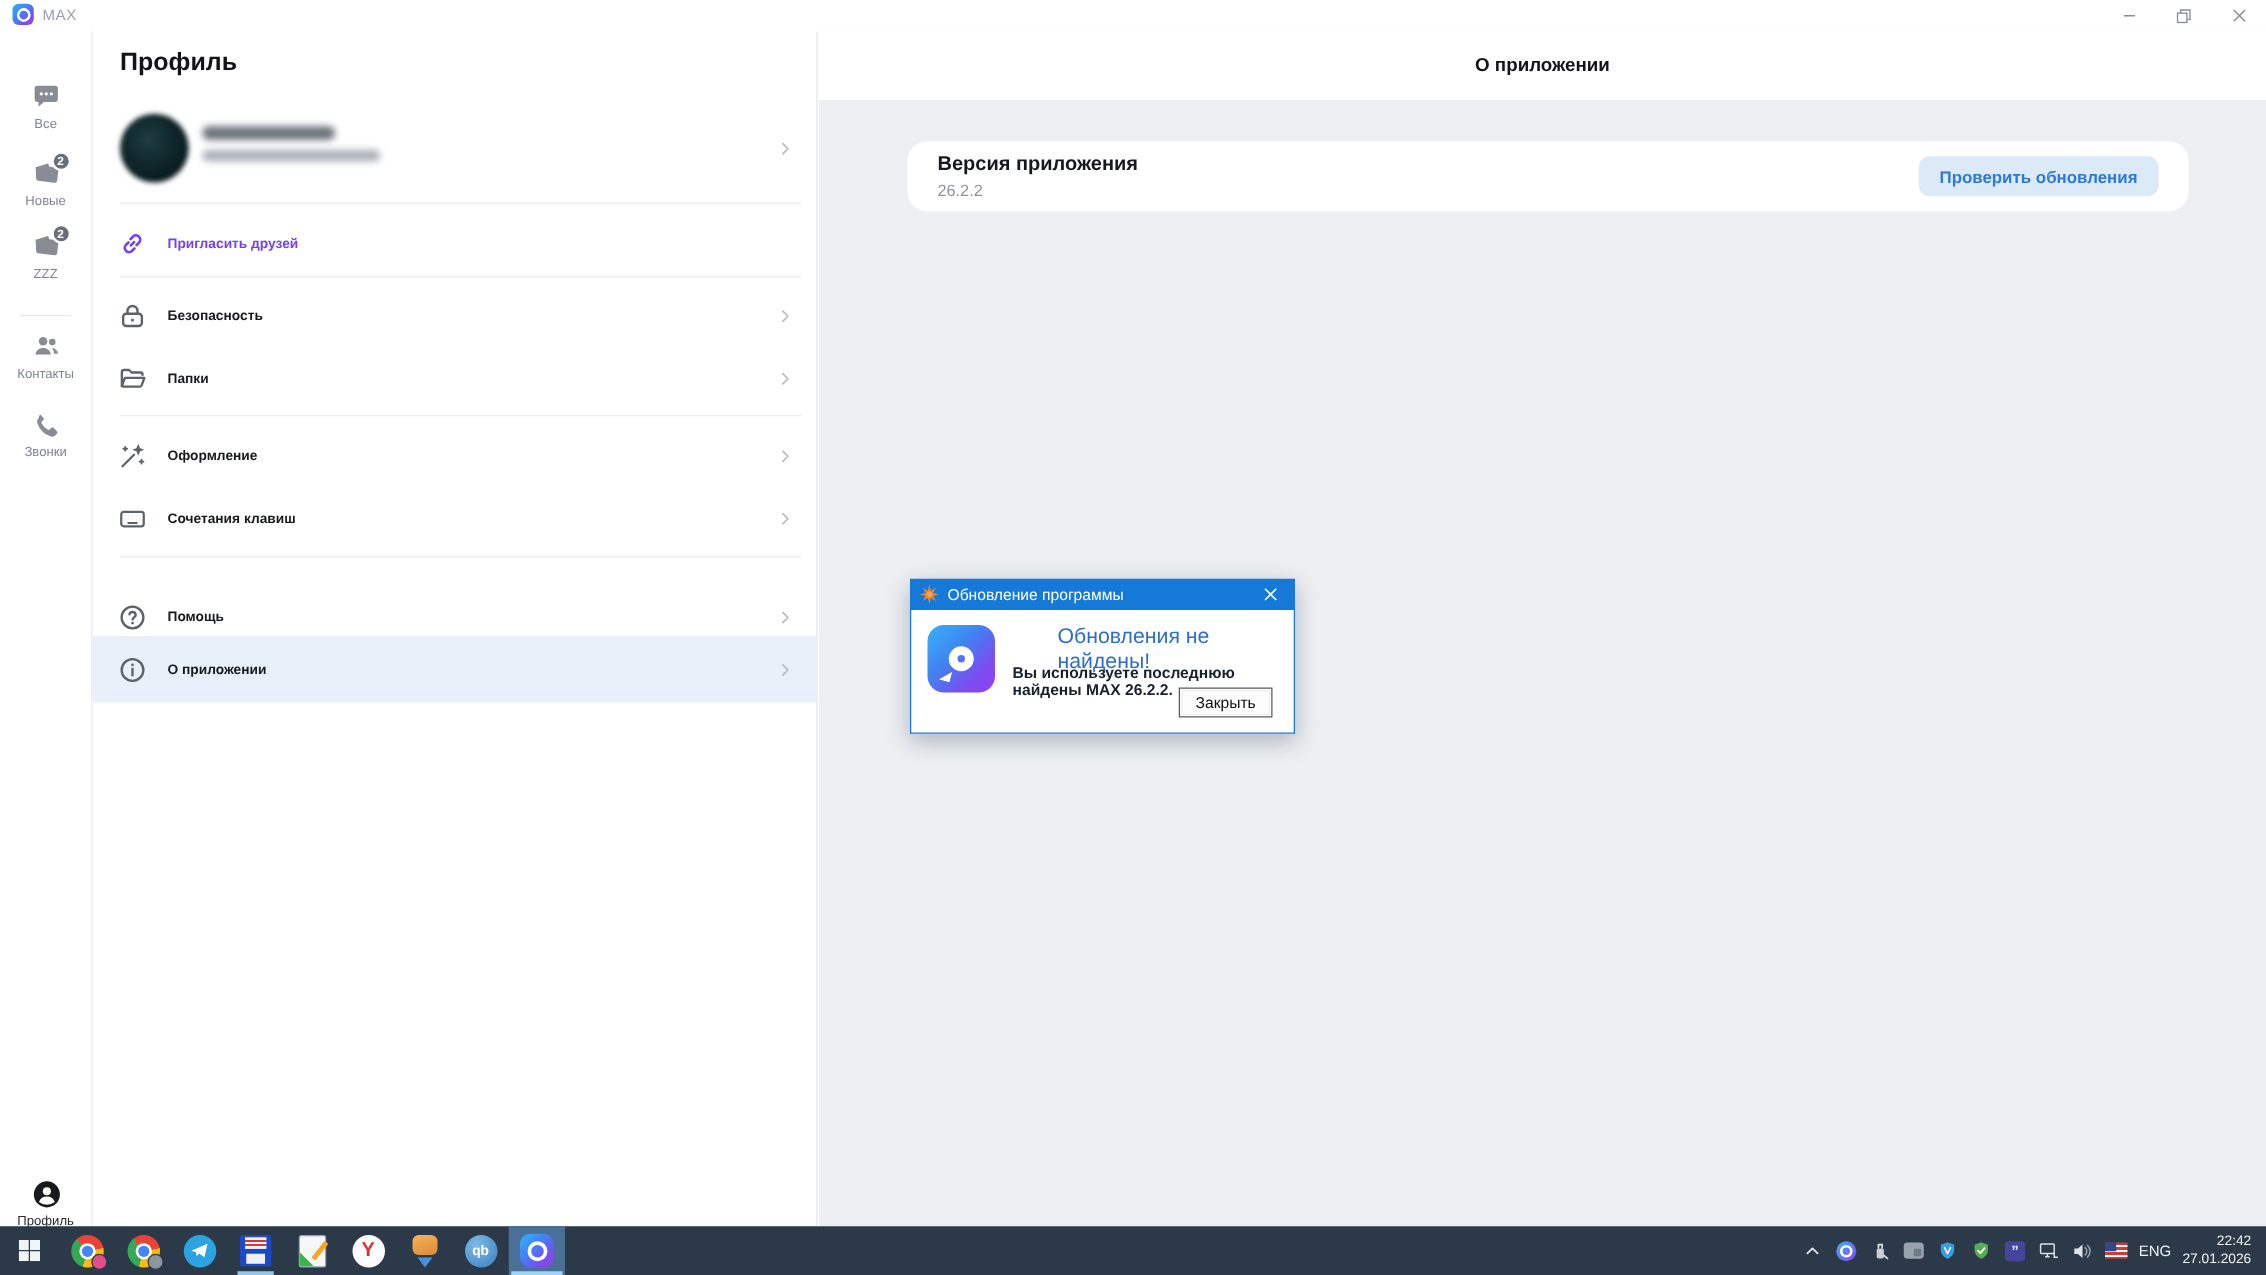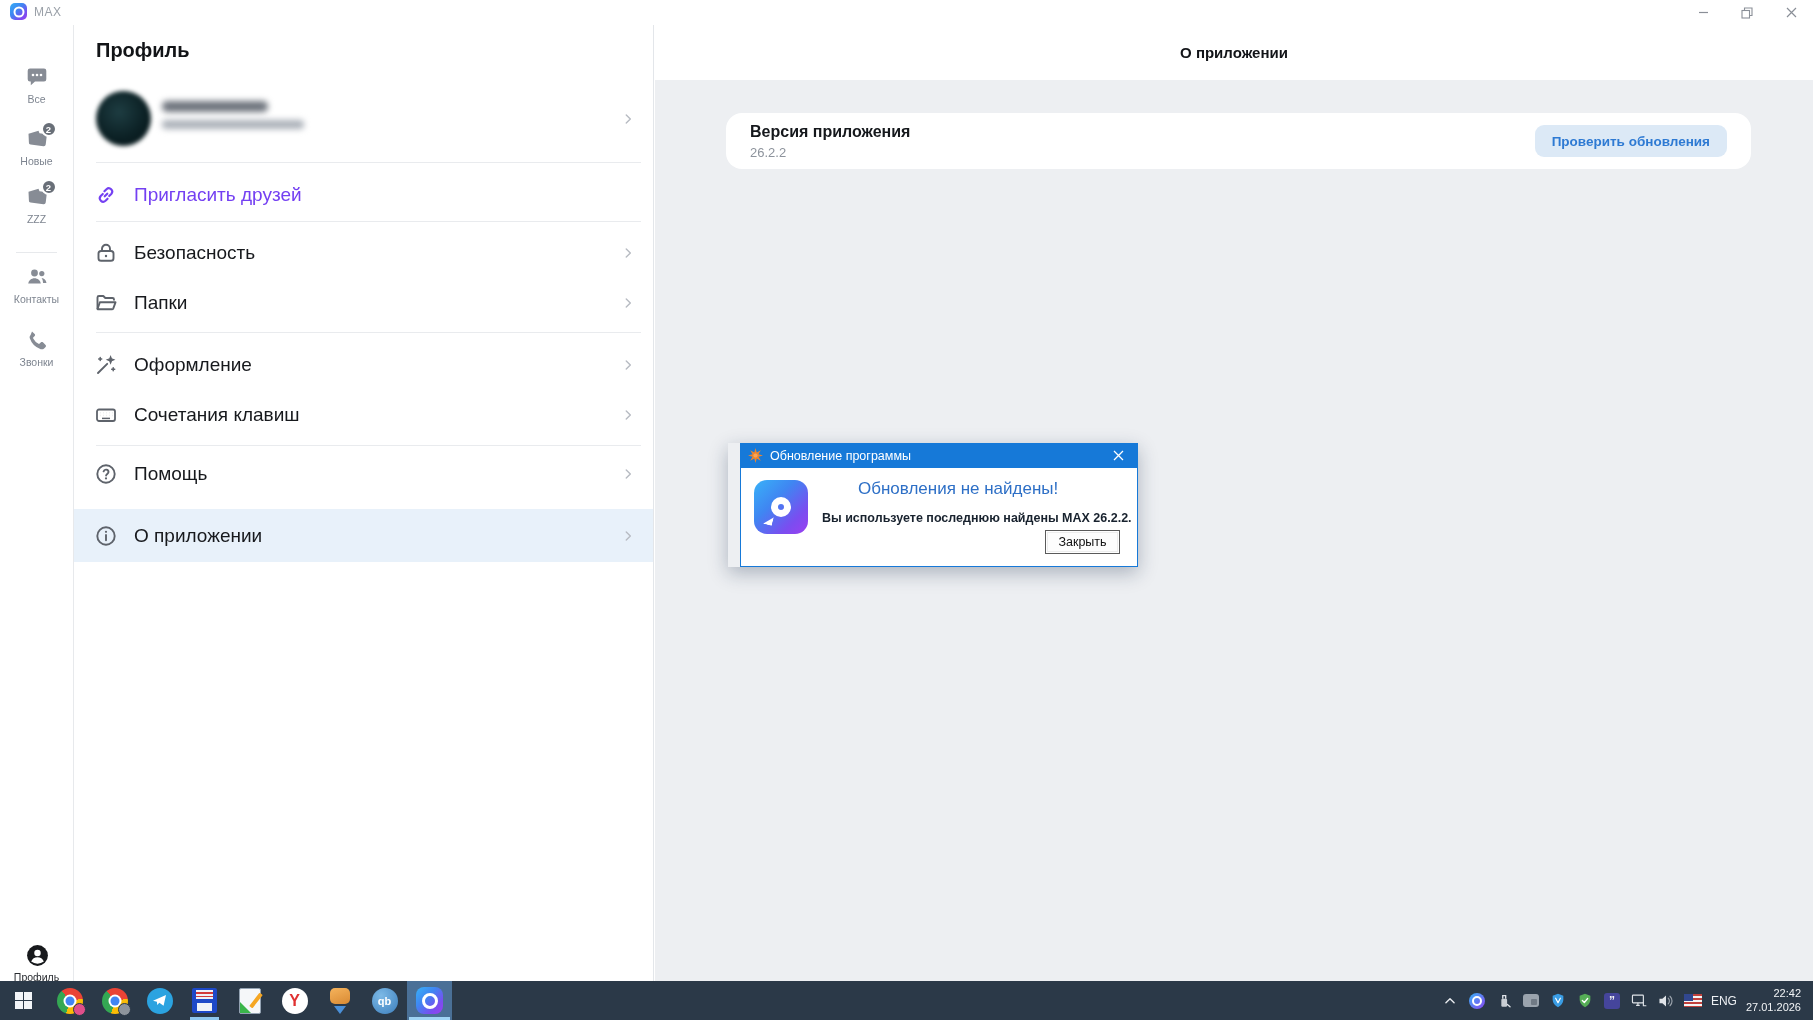--- a/index.html
+++ b/index.html
@@ -42,41 +42,41 @@
     filter:blur(2px); }
   .blur-line1 { position:absolute; left:88px; top:26px; width:106px; height:11px; border-radius:5px;
     background:#6d737c; filter:blur(3px); }
   .blur-line2 { position:absolute; left:88px; top:45px; width:142px; height:9px; border-radius:4px;
     background:#aab0b8; filter:blur(3px); }
   .row-chevron { position:absolute; right:18px; top:50%; transform:translateY(-50%); }
   .p-divider { position:absolute; left:22px; right:12px; height:1px; background:#e9ebee; }
   .menu-row { position:absolute; left:0; right:0; height:50px; display:flex; align-items:center;
     padding:0 18px 0 20px; cursor:pointer; }
   .menu-row .mi { width:24px; height:24px; margin-right:16px; flex:0 0 auto; }
-  .menu-row .ml { font-size:19px; font-weight:400; color:#17191d; }
+  .menu-row .ml { font-size:11px; font-weight:700; color:#17191d; }
   .menu-row .sp { flex:1; }
   .menu-row.selected { background:#e8f1fa; }
   .invite .ml { color:#7440f2; }
 
   
   .main { position:absolute; top:25px; bottom:39px; left:655px; right:0; background:#edeff2; }
   .main-header { height:55px; background:#fff; display:flex; align-items:center; justify-content:center; }
   .main-header-title { font-size:15px; font-weight:600; color:#121418; }
   .version-card { position:absolute; top:88px; left:71px; right:62px; height:56px; background:#fff;
     border-radius:16px; display:flex; align-items:center; padding:0 24px; }
   .vc-left { display:flex; flex-direction:column; gap:4px; }
   .vc-title { font-size:16px; font-weight:700; color:#15181c; }
   .vc-value { font-size:13px; color:#8d939c; }
   .vc-spacer { flex:1; }
   .check-btn { height:32px; padding:0 17px; border:none; border-radius:9px; background:#dce9f6;
     color:#2e7ad3; font-family:inherit; font-size:13.5px; font-weight:700; cursor:pointer; }
 
   
-  .dialog { position:absolute; left:728px; top:443px; width:410px; z-index:8;
-    box-shadow:0 6px 18px rgba(20,40,70,.30);padding-left:12px; }
+  .dialog { position:absolute; left:728px; top:463px; width:308px; z-index:8;
+    box-shadow:0 6px 18px rgba(20,40,70,.30); }
   .dlg-titlebar { height:25px; background:#1679d8; display:flex; align-items:center;
     padding:0 6px 0 8px; gap:7px; }
   .dlg-title { flex:1; font-size:12.5px; color:#fff; }
   .dlg-close { width:28px; height:25px; display:flex; align-items:center; justify-content:center; cursor:pointer; }
   .dlg-body { position:relative; background:#fff; height:99px;
     border:1px solid #1679d8; border-top:none; }
   .dlg-appicon { position:absolute; left:13px; top:12px; width:54px; height:54px; border-radius:13px;
     background:linear-gradient(135deg,#38b2f8 0%,#3f86f2 38%,#7a4df0 75%,#9c3ff0 100%); }
   .dlg-appicon .ring { position:absolute; left:50%; top:50%; transform:translate(-50%,-50%);
     width:20px; height:20px; border:7px solid #fff; border-radius:50%; }
@@ -345,21 +345,21 @@
     <span class="sp"></span>
     <span>
         <svg width="14" height="14" viewBox="0 0 24 24" fill="none" stroke="#b7bbc2" stroke-width="2.4" stroke-linecap="round" stroke-linejoin="round">
           <polyline points="9 5 16 12 9 19"></polyline>
         </svg>
       </span>
   </div>
 
   <div class="p-divider" style="top:420px;"></div>
 
-  <div class="menu-row" style="top:424px;justify-content:flex-end;">
+  <div class="menu-row" style="top:444px;justify-content:flex-end;">
     <span class="mi">
       <svg width="24" height="24" viewBox="0 0 24 24" fill="none" stroke="#5e636b" stroke-width="1.9">
           <circle cx="12" cy="12" r="8.7"></circle>
           <path d="M9.6 9.4a2.5 2.5 0 0 1 4.9.7c0 1.6-2.4 2-2.4 3.4" stroke-linecap="round"></path>
           <circle cx="12" cy="16.4" r="1.1" fill="#5e636b" stroke="none"></circle>
         </svg>
     </span>
     <span class="ml">Помощь</span>
     <span class="sp"></span>
     <span>

